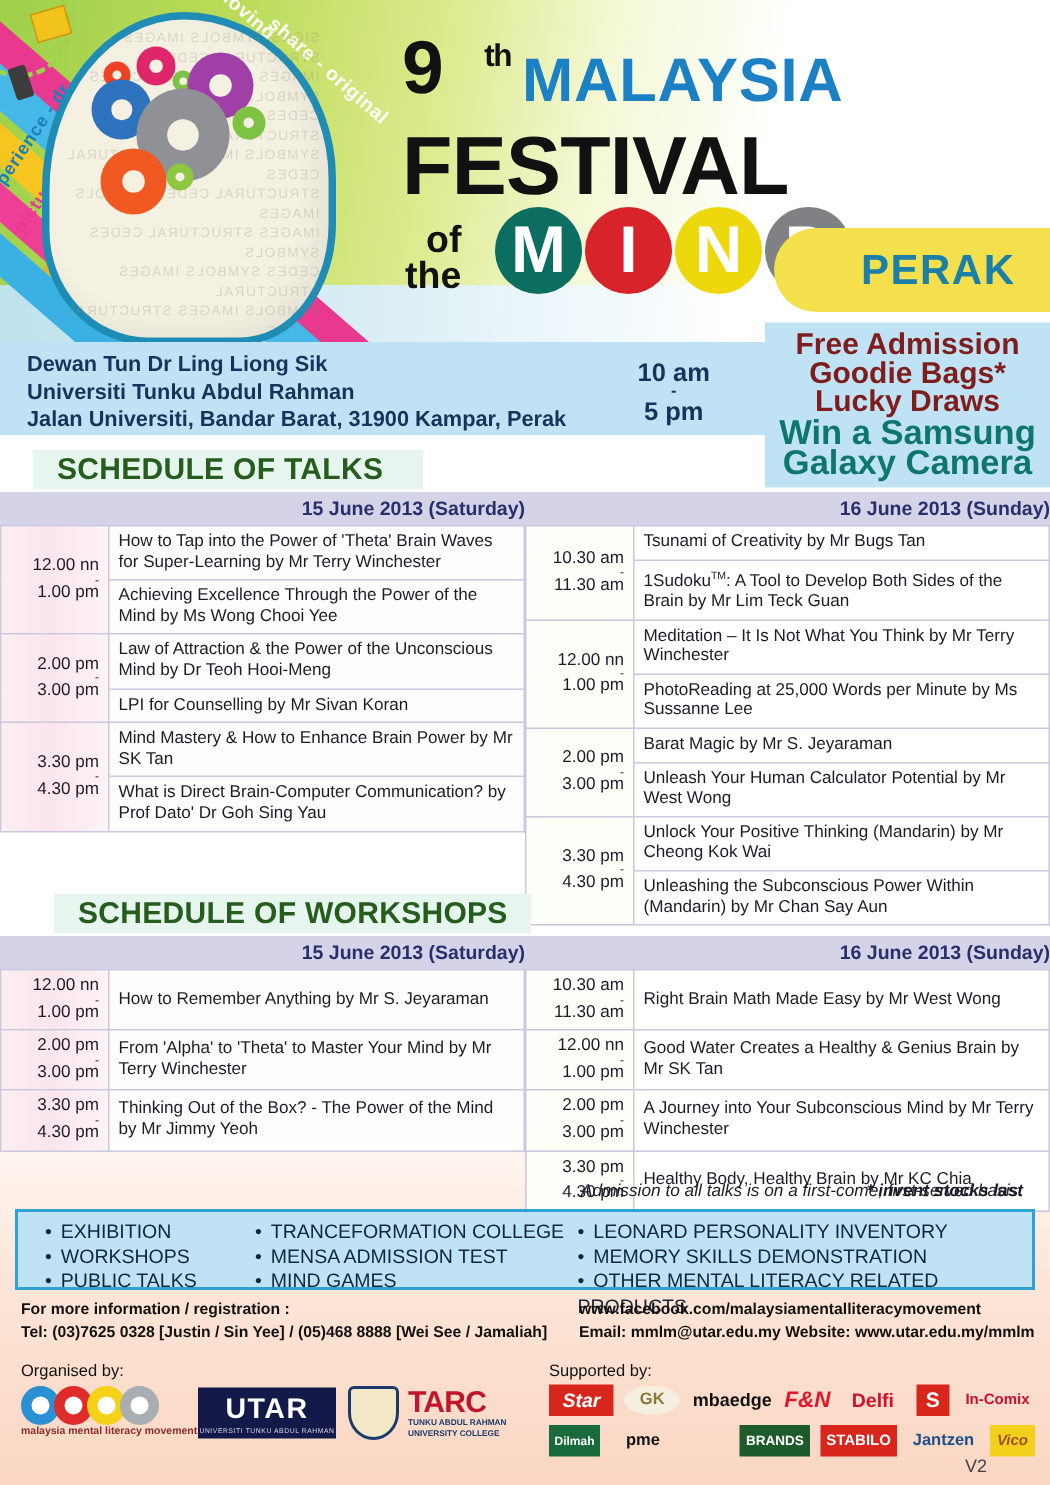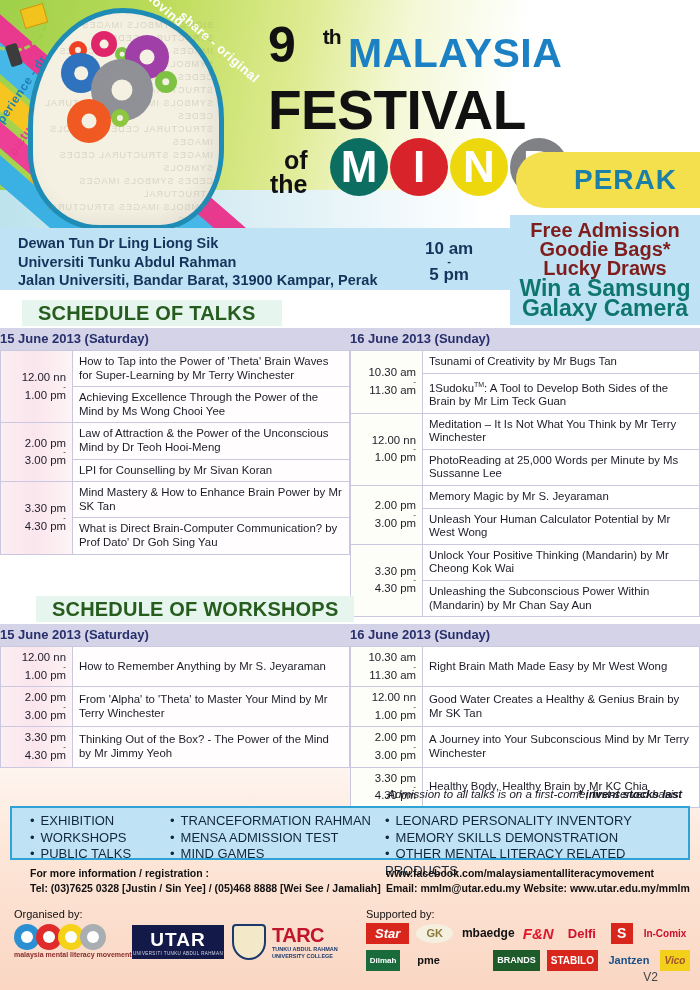--- a/index.html
+++ b/index.html
@@ -117,21 +117,21 @@
   .sec-title {
     position:absolute; height:26px; background:#e6f6ee;
     color:#265c1d; font-size:20px; font-weight:bold; padding:2px 14px 0 16px;
     letter-spacing:.2px;
   }
   .sec-talks { left:22px; top:300px; width:260px; }
   .sec-work  { left:36px; top:596px; width:318px; }
 
   
   .datebar { position:absolute; height:22px; background:#d5d3e8;
-    color:#27306b; font-weight:bold; font-size:13px; text-align:left; line-height:22px; }
+    color:#27306b; font-weight:bold; font-size:13px; text-align:right; line-height:22px; }
   .db-t1 { left:0px;   top:328px; width:350px; }
   .db-t2 { left:350px; top:328px; width:350px; }
   .db-w1 { left:0px;   top:624px; width:350px; }
   .db-w2 { left:350px; top:624px; width:350px; }
   .db-notch { position:absolute; top:328px; left:40px; width:0; height:0;
     border-left:11px solid transparent; border-right:11px solid transparent;
     border-top:11px solid #bfe3f5; }
   .db-notch2 { position:absolute; top:624px; left:40px; width:0; height:0;
     border-left:11px solid transparent; border-right:11px solid transparent;
     border-top:11px solid #cfe6f4; }
@@ -159,21 +159,21 @@
   .noteline .right { position:absolute; right:0; top:0; font-weight:bold; font-style:italic; }
 
   
   .featbox { position:absolute; left:10px; top:806px; width:680px; height:54px;
     background:#bfe3f5; border:2px solid #2fa3d6; display:flex; padding:5px 0 0 18px; }
   .featcol { font-size:13px; color:#12263b; line-height:16.5px; }
   .fc1 { width:140px; } .fc2 { width:215px; } .fc3 { width:300px; }
   .featcol div::before { content:"\2022"; margin-right:6px; }
 
   
-  .contact { position:absolute; left:30px; top:866px; font-size:10.5px;
+  .contact { position:absolute; left:14px; top:866px; font-size:10.5px;
     color:#111; font-weight:bold; line-height:15px; }
   .contact-right { position:absolute; left:386px; top:866px; font-size:10.5px;
     color:#111; font-weight:bold; line-height:15px; }
 
   
   .orgby { position:absolute; left:14px; top:908px; font-size:11px; color:#111; }
   .supby { position:absolute; left:366px; top:908px; font-size:11px; color:#111; }
 
   .mml-logo { position:absolute; left:14px; top:924px; width:102px; height:40px; }
   .mml-logo .sp { position:absolute; top:0; width:26px; height:26px; border-radius:50%; }
@@ -370,21 +370,21 @@
             </tr>
             <tr>
               <td class="tcell-topic">PhotoReading at 25,000 Words per Minute by Ms Sussanne Lee</td>
             </tr>
             <tr>
               <td class="tcell-time" rowspan="2">
                 <div>2.00 pm</div>
                 <span class="tdash">-</span>
                 <div>3.00 pm</div>
               </td>
-              <td class="tcell-topic">Memory Magic by Mr S. Jeyaraman</td>
+              <td class="tcell-topic">Barat Magic by Mr S. Jeyaraman</td>
             </tr>
             <tr>
               <td class="tcell-topic">Unleash Your Human Calculator Potential by Mr West Wong</td>
             </tr>
             <tr>
               <td class="tcell-time" rowspan="2">
                 <div>3.30 pm</div>
                 <span class="tdash">-</span>
                 <div>4.30 pm</div>
               </td>
@@ -479,21 +479,21 @@
     <span class="right">* invent stocks last</span>
   </div>
 
   <div class="featbox">
     <div class="featcol fc1">
       <div>EXHIBITION</div>
       <div>WORKSHOPS</div>
       <div>PUBLIC TALKS</div>
     </div>
     <div class="featcol fc2">
-      <div>TRANCEFORMATION RAHMAN</div>
+      <div>TRANCEFORMATION COLLEGE</div>
       <div>MENSA ADMISSION TEST</div>
       <div>MIND GAMES</div>
     </div>
     <div class="featcol fc3">
       <div>LEONARD PERSONALITY INVENTORY</div>
       <div>MEMORY SKILLS DEMONSTRATION</div>
       <div>OTHER MENTAL LITERACY RELATED PRODUCTS</div>
     </div>
   </div>
 

